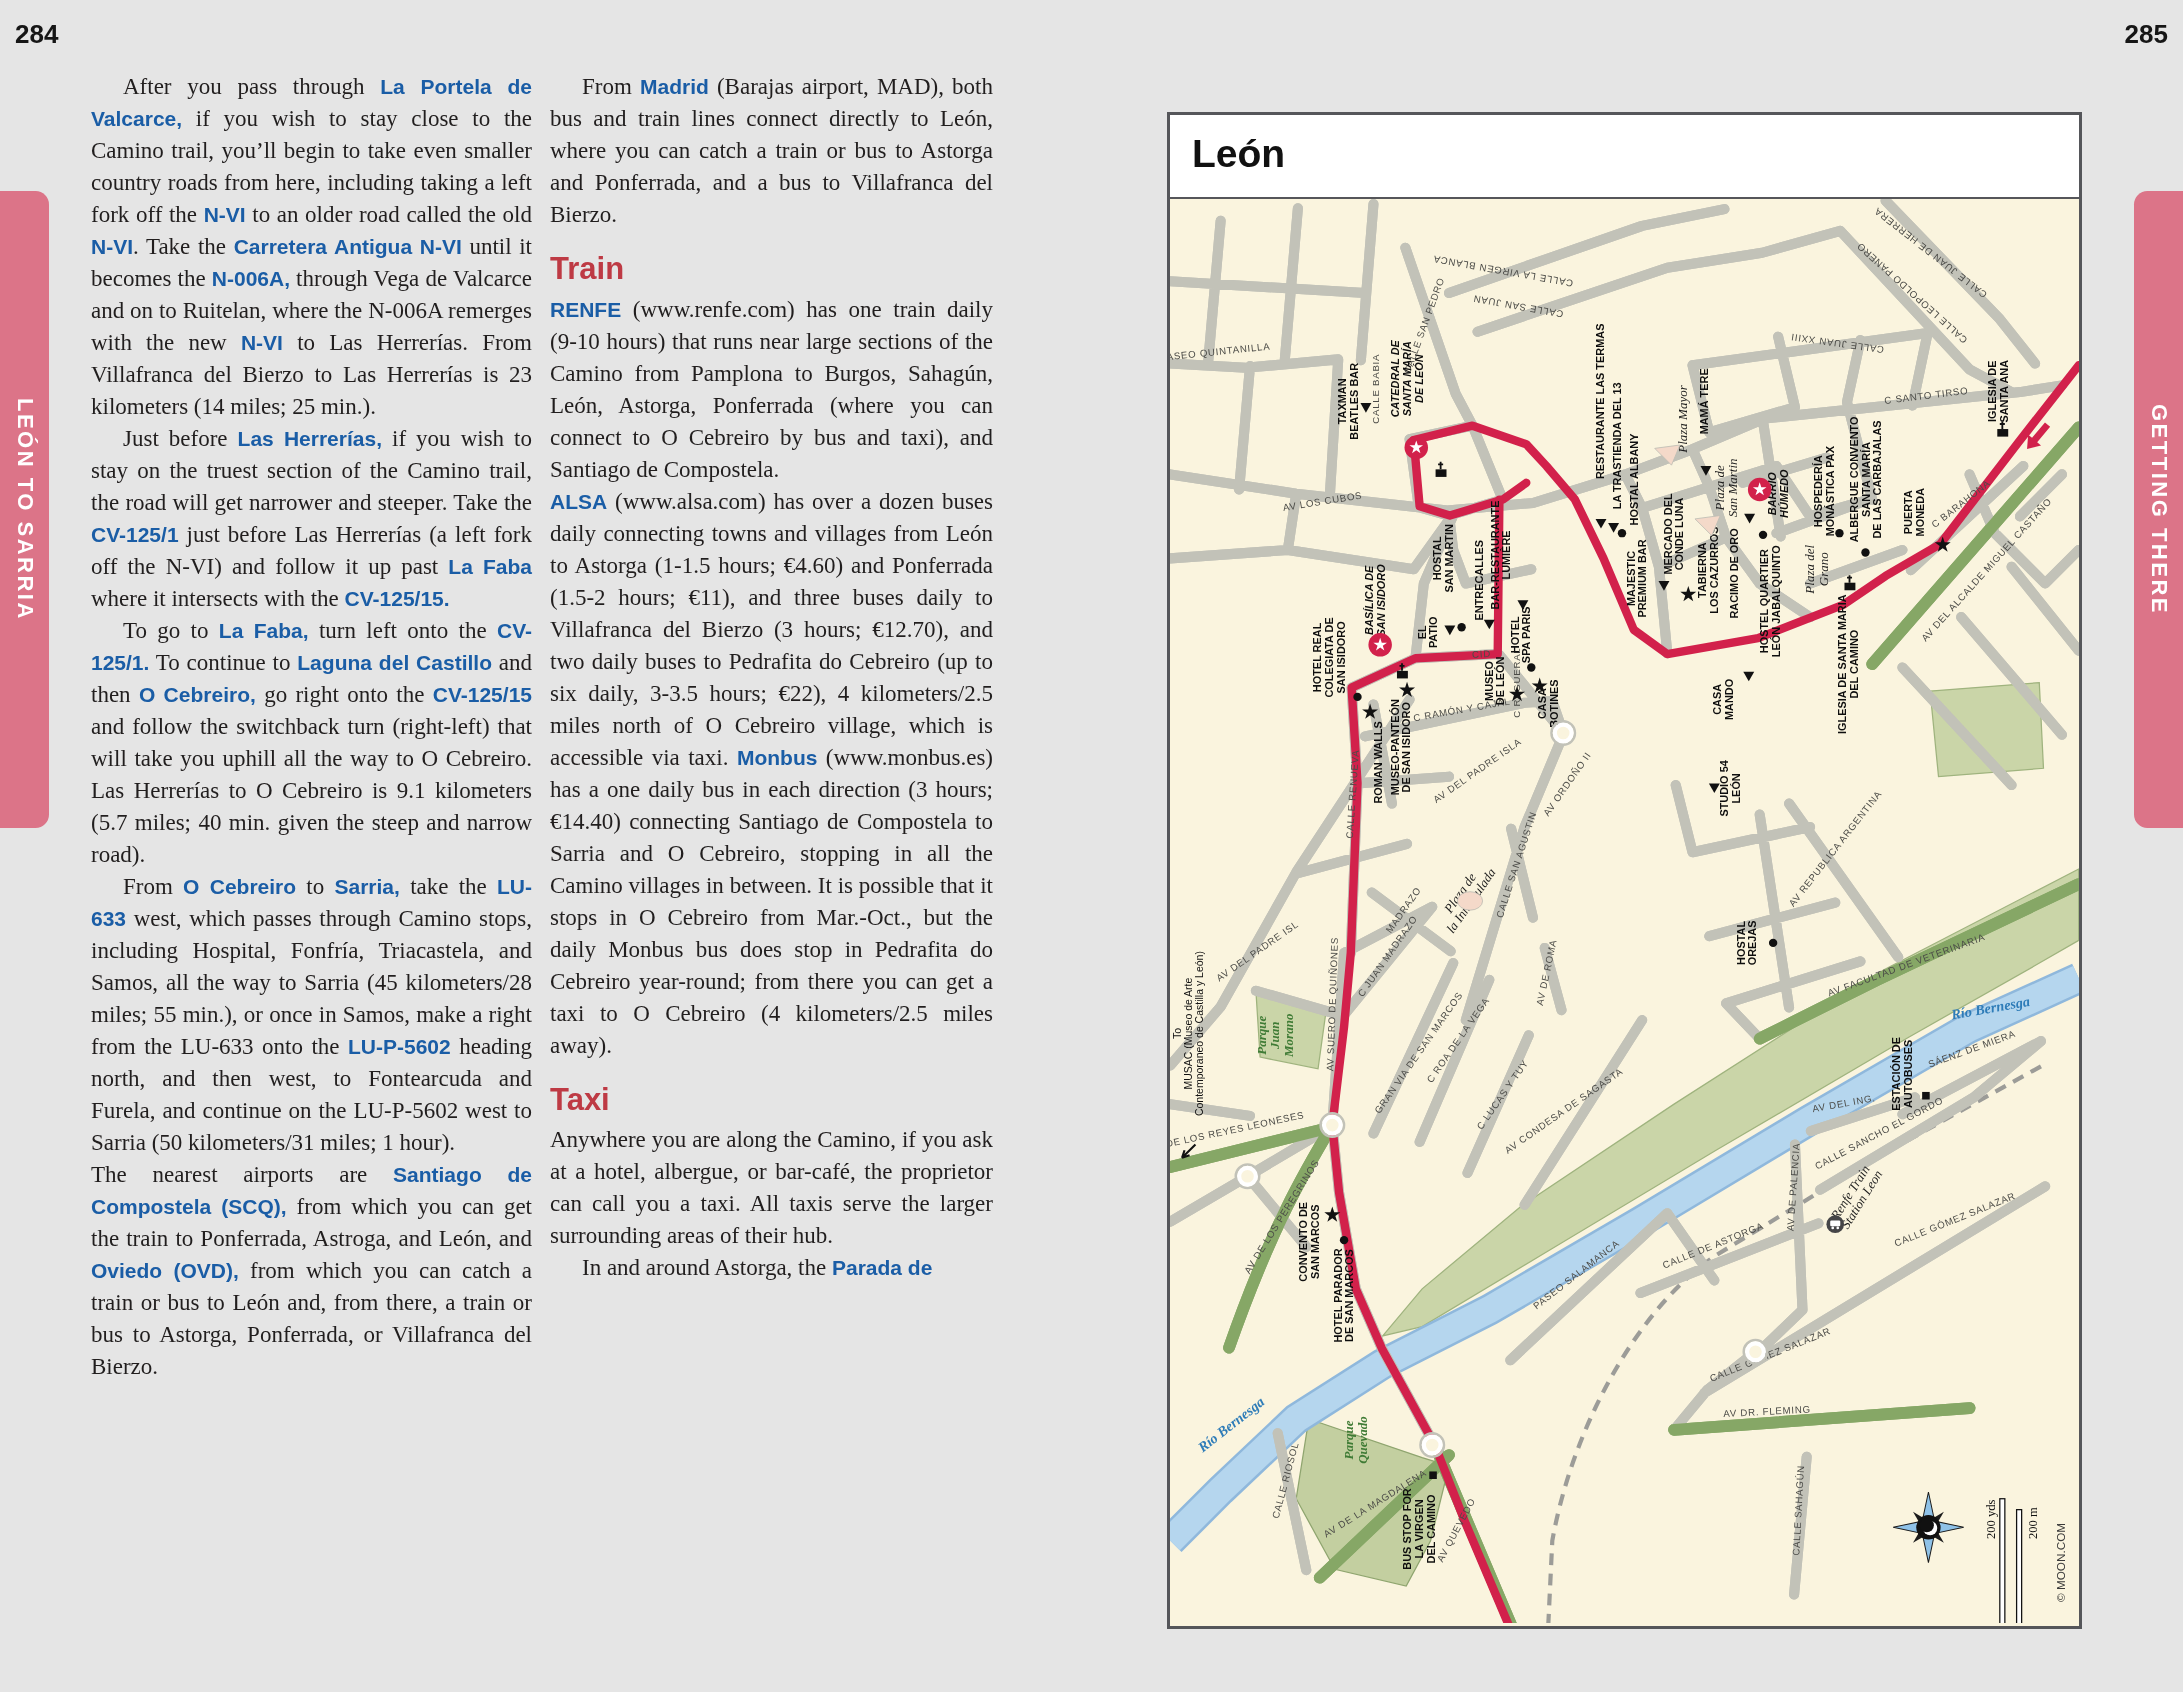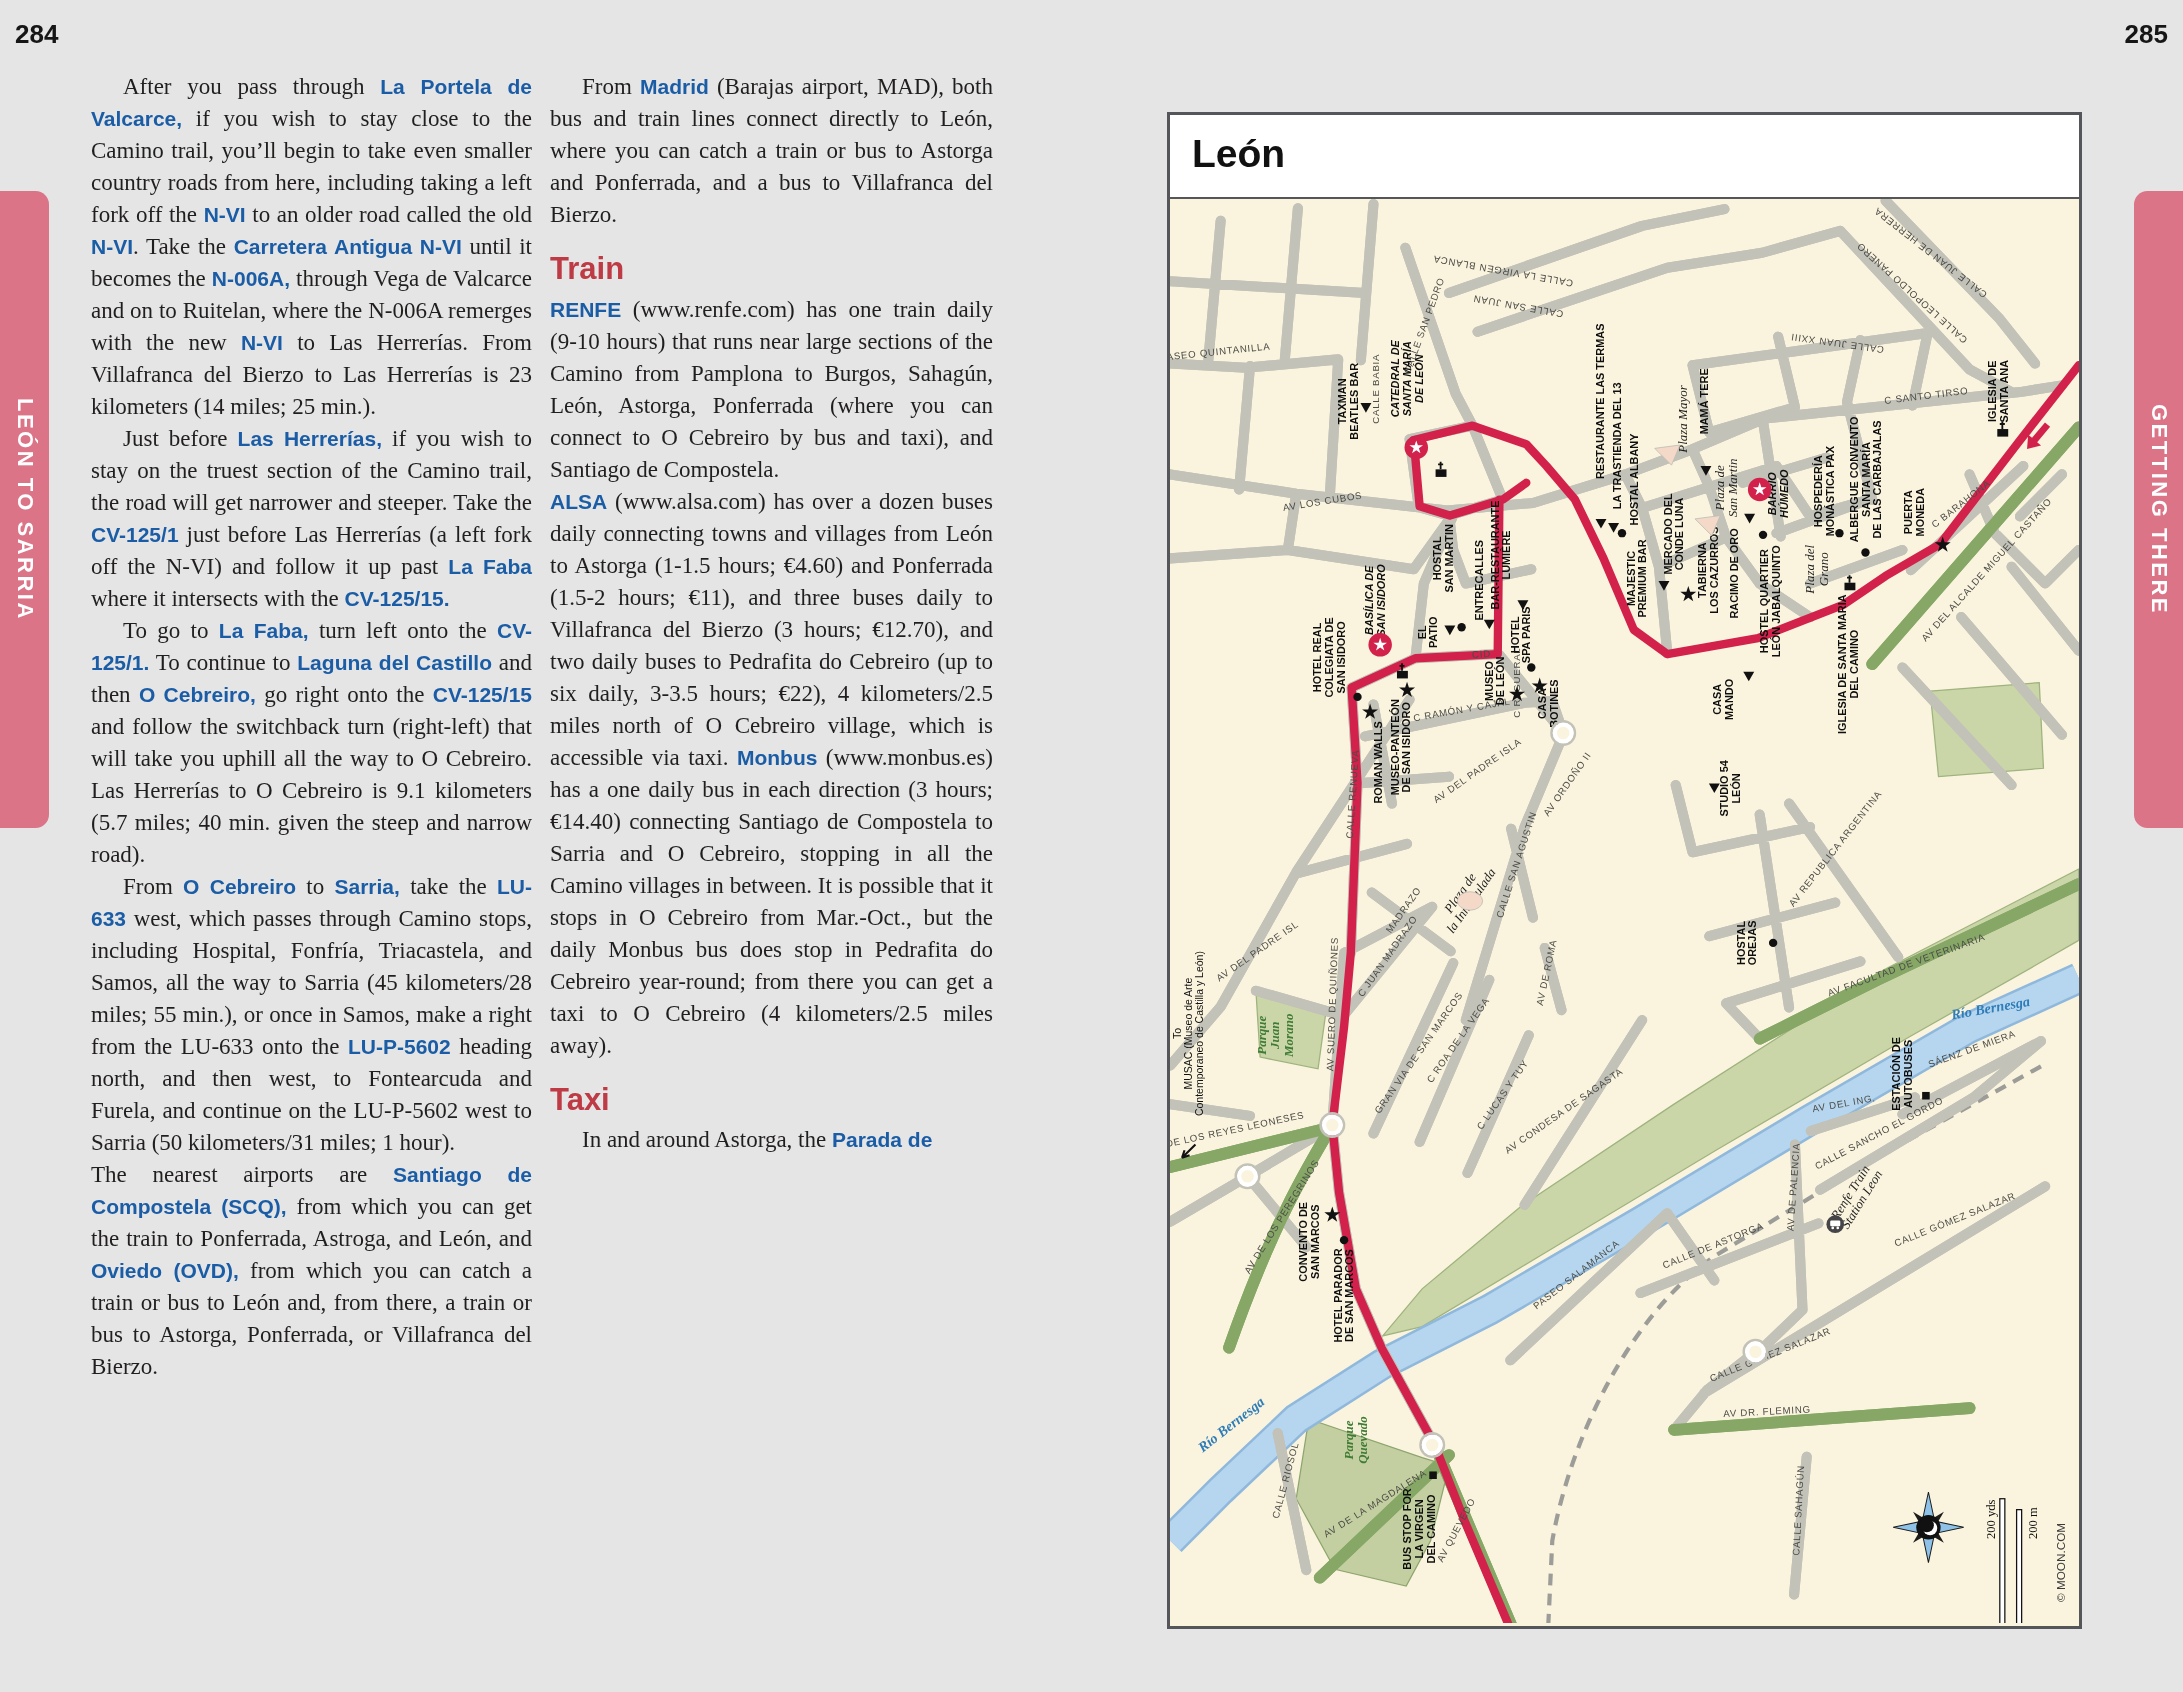--- a/index.html
+++ b/index.html
@@ -55,20 +55,21 @@
       <p class="para ind"><span>To go to </span><span class="kw">La Faba,</span><span> turn left onto the </span><span class="kw">CV-125/1.</span><span> To continue to </span><span class="kw">Laguna del Castillo</span><span> and then </span><span class="kw">O Cebreiro,</span><span> go right onto the </span><span class="kw">CV-125/15</span><span> and follow the switchback turn (right-left) that will take you uphill all the way to O Cebreiro. Las Herrerías to O Cebreiro is 9.1 kilometers (5.7 miles; 40 min. given the steep and narrow road).</span></p>
       <p class="para ind"><span>From </span><span class="kw">O Cebreiro</span><span> to </span><span class="kw">Sarria,</span><span> take the </span><span class="kw">LU-633</span><span> west, which passes through Camino stops, including Hospital, Fonfría, Triacastela, and Samos, all the way to Sarria (45 kilometers/28 miles; 55 min.), or once in Samos, make a right from the LU-633 onto the </span><span class="kw">LU-P-5602</span><span> heading north, and then west, to Fontearcuda and Furela, and continue on the LU-P-5602 west to Sarria (50 kilometers/31 miles; 1 hour).</span></p>
       <p class="para"><span>The nearest airports are </span><span class="kw">Santiago de Compostela (SCQ),</span><span> from which you can get the train to Ponferrada, Astroga, and León, and </span><span class="kw">Oviedo (OVD),</span><span> from which you can catch a train or bus to León and, from there, a train or bus to Astorga, Ponferrada, or Villafranca del Bierzo.</span></p>
     </div>
   <div id="col2" class="col">
       <p class="para ind"><span>From </span><span class="kw">Madrid</span><span> (Barajas airport, MAD), both bus and train lines connect directly to León, where you can catch a train or bus to Astorga and Ponferrada, and a bus to Villafranca del Bierzo.</span></p>
       <h3 class="subhead">Train</h3>
       <p class="para"><span class="kw">RENFE</span><span> (www.renfe.com) has one train daily (9-10 hours) that runs near large sections of the Camino from Pamplona to Burgos, Sahagún, León, Astorga, Ponferrada (where you can connect to O Cebreiro by bus and taxi), and Santiago de Compostela.</span></p>
       <p class="para"><span class="kw">ALSA</span><span> (www.alsa.com) has over a dozen buses daily connecting towns and villages from León to Astorga (1-1.5 hours; €4.60) and Ponferrada (1.5-2 hours; €11), and three buses daily to Villafranca del Bierzo (3 hours; €12.70), and two daily buses to Pedrafita do Cebreiro (up to six daily, 3-3.5 hours; €22), 4 kilometers/2.5 miles north of O Cebreiro village, which is accessible via taxi. </span><span class="kw">Monbus</span><span> (www.monbus.es) has a one daily bus in each direction (3 hours; €14.40) connecting Santiago de Compostela to Sarria and O Cebreiro, stopping in all the Camino villages in between. It is possible that it stops in O Cebreiro from Mar.-Oct., but the daily Monbus bus does stop in Pedrafita do Cebreiro year-round; from there you can get a taxi to O Cebreiro (4 kilometers/2.5 miles away).</span></p>
       <h3 class="subhead">Taxi</h3>
+      <p class="para"><span>Anywhere you are along the Camino, if you ask at a hotel, albergue, or bar-café, the proprietor can call you a taxi. All taxis serve the larger surrounding areas of their hub.</span></p>
       <p class="para ind"><span>In and around Astorga, the </span><span class="kw">Parada de</span></p>
     </div>
 
   <div id="map-frame">
     <div id="map-header">
       <h2 id="map-title">León</h2>
     </div>
     <svg id="mapcanvas" width="909" height="1424" viewBox="0 104 1082 1696">
       <rect x="0" y="104" width="1082" height="1696" fill="#FAF4DE"></rect>
 

